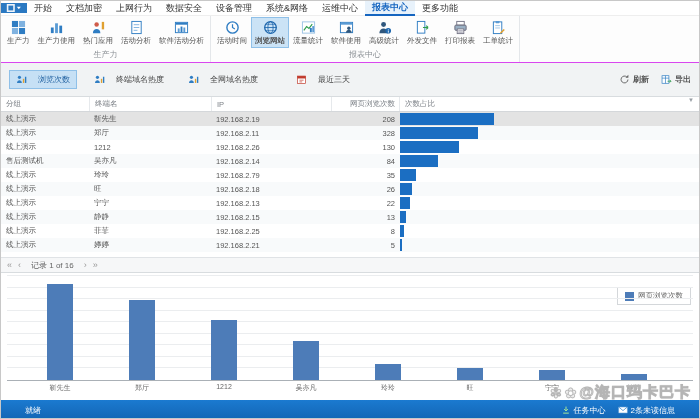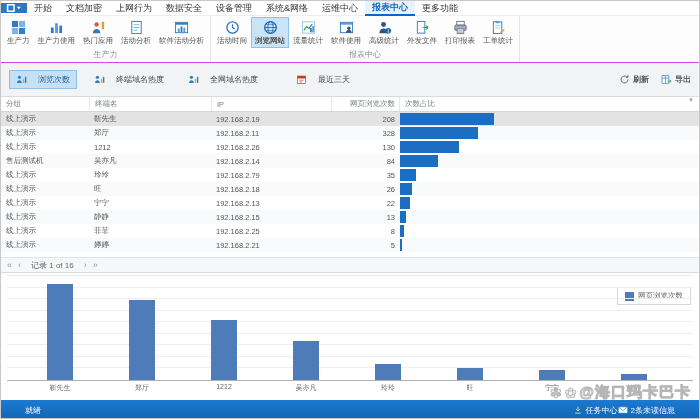--- a/index.html
+++ b/index.html
@@ -61,21 +61,21 @@
   .plot { position:absolute; left:6px; right:6px; top:4px; height:104px; border-bottom:1px solid #aab0b6; }
   .grid { position:absolute; left:0; right:0; height:1px; background:#ebedef; }
   .cbar { position:absolute; bottom:0; }
   .xlabels { position:absolute; left:6px; right:6px; top:110px; height:12px; }
   .xlab { position:absolute; font-size:7px; color:#666; text-align:center; transform:translateX(-50%); white-space:nowrap; }
   .legend { position:absolute; top:10px; right:2px; background:#fff; border:1px solid #d4d7da; display:flex; align-items:center; gap:4px; padding:3px 7px; font-size:7.5px; color:#666; }
   .legend .sq { width:9px; height:9px; display:inline-block; }
 
   
   .statusbar { height:20px; background:linear-gradient(#1b7ad0,#1265b4); display:flex; align-items:center; color:#fff; font-size:8px; padding:0 24px; }
-  .sbright { margin-left:auto; display:flex; align-items:center; }
+  .sbright { margin-left:auto; display:flex; align-items:center; gap:12px; }
   .sbitem { display:flex; align-items:center; gap:3px; cursor:pointer; }
   .sbitem svg { width:10px; height:10px; }
 
   
   .watermark { position:absolute; right:8px; bottom:16px; font-size:15px; font-weight:bold;
     color:rgba(255,255,255,0.78); -webkit-text-stroke:0.8px #b5b5b5;
     text-shadow:0 0 1px #aaa; letter-spacing:1px; pointer-events:none; display:flex; align-items:center; gap:2px; }
   .wmicon { font-size:14px; }
 </style>
 </head>

